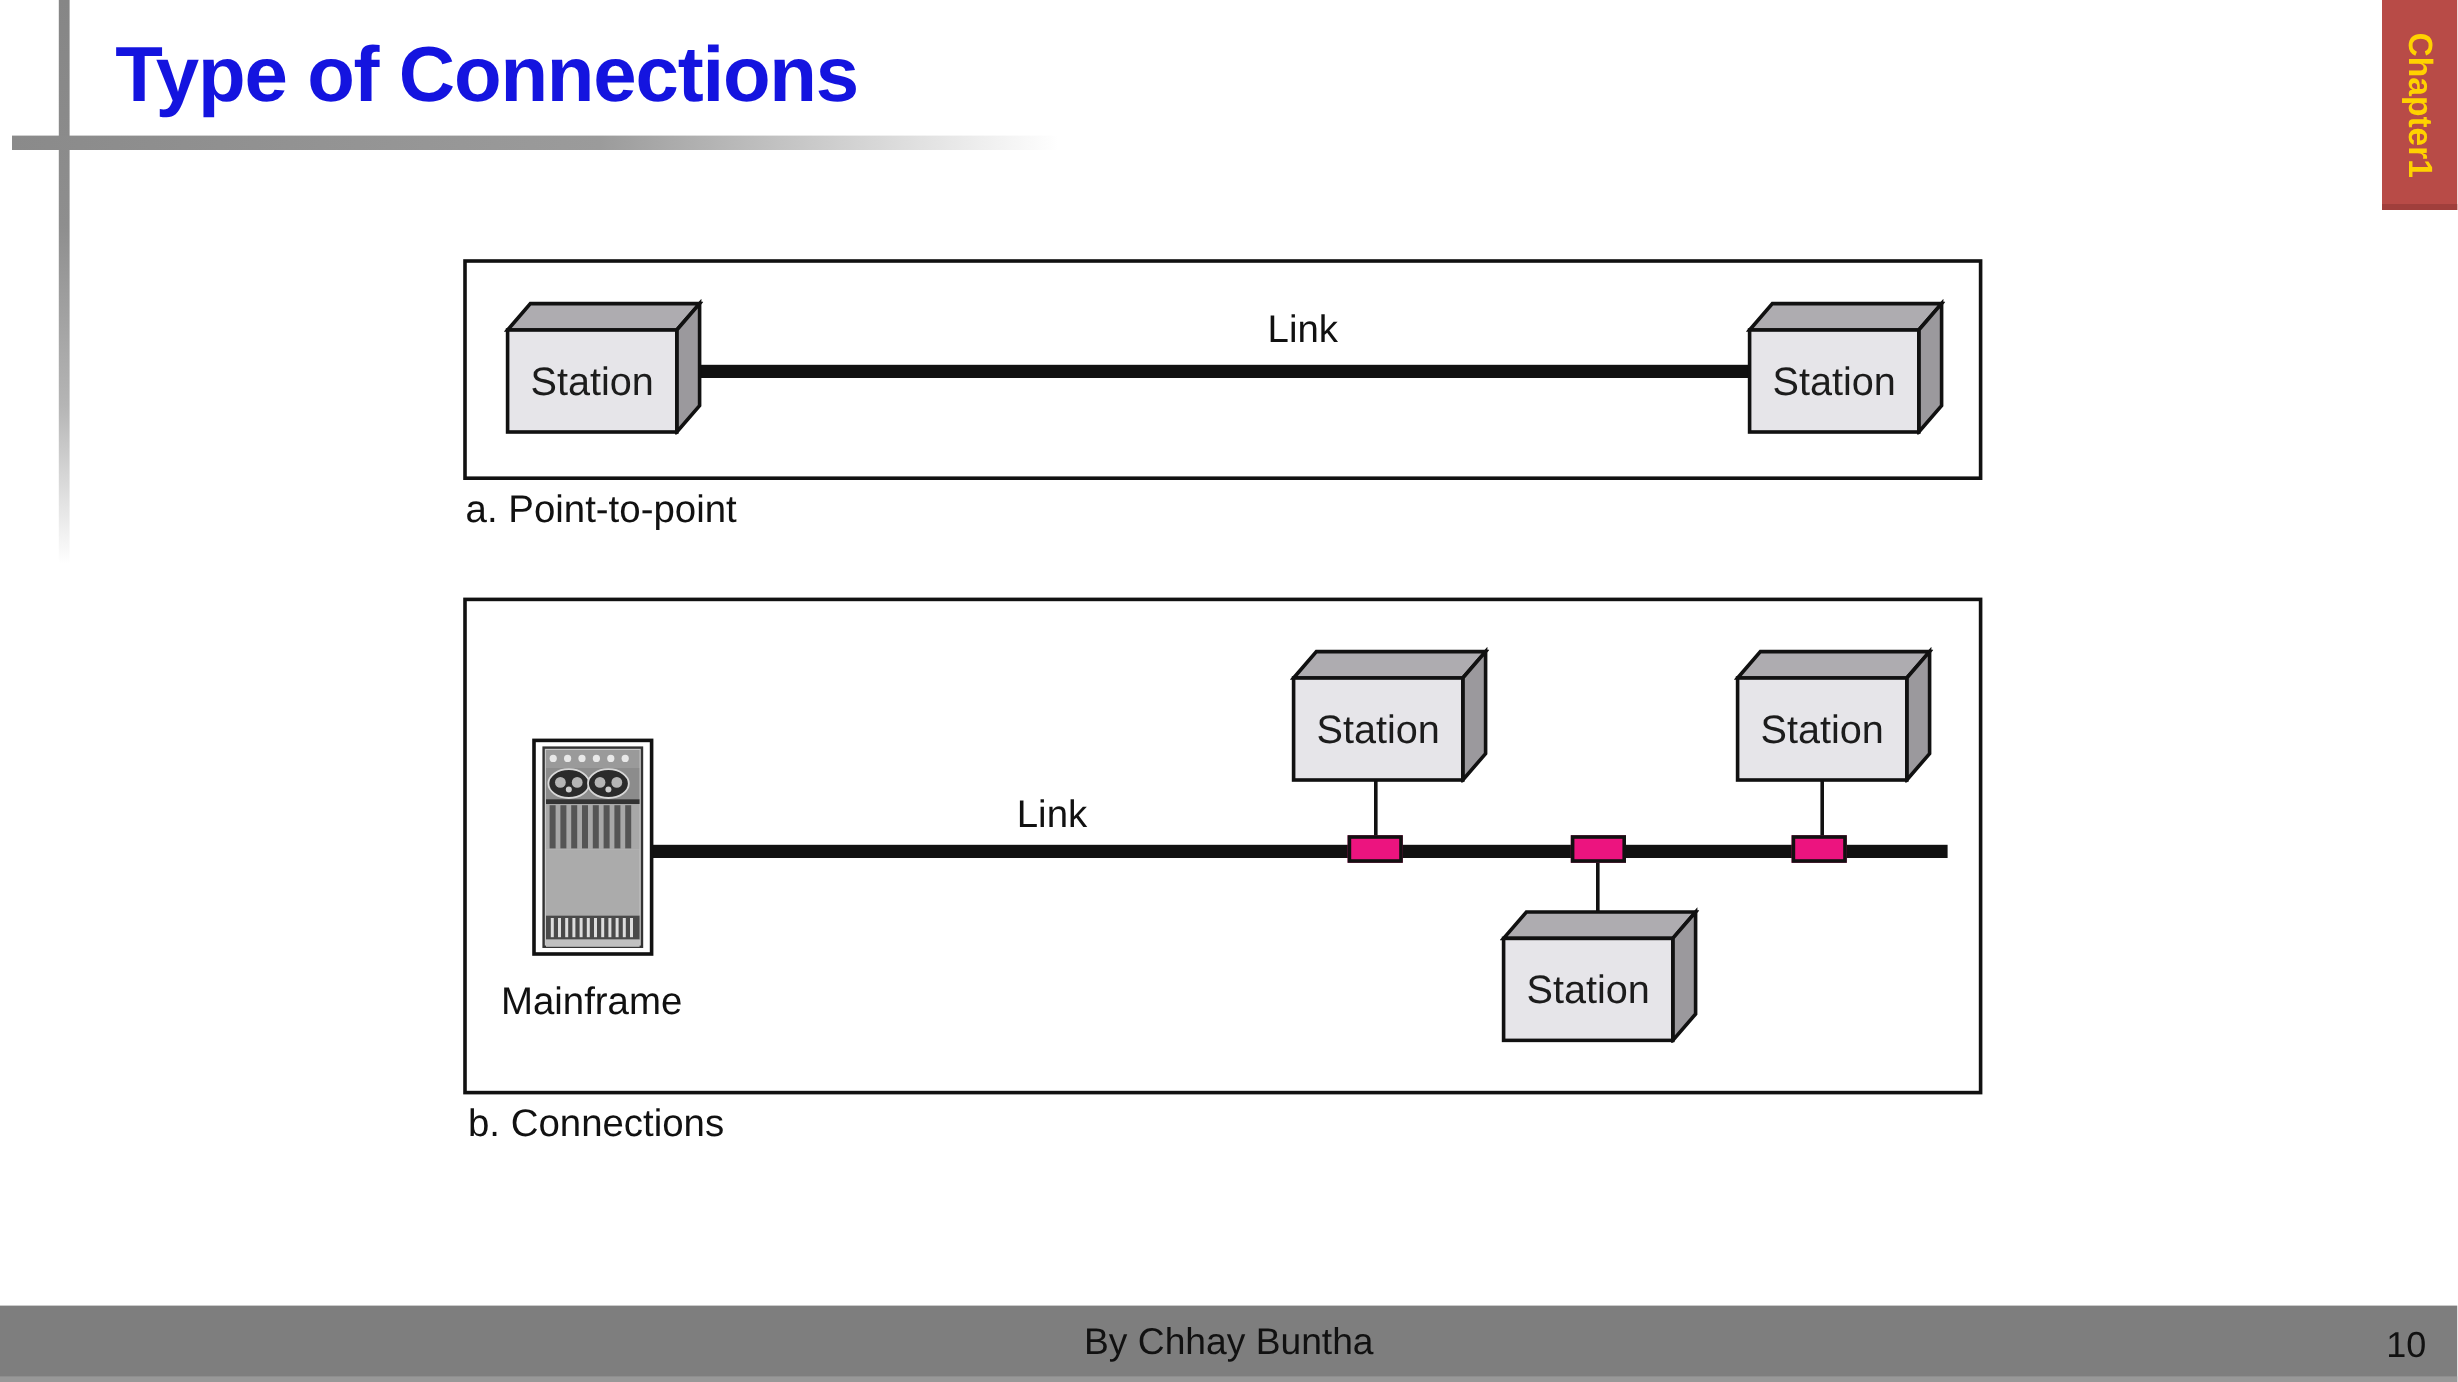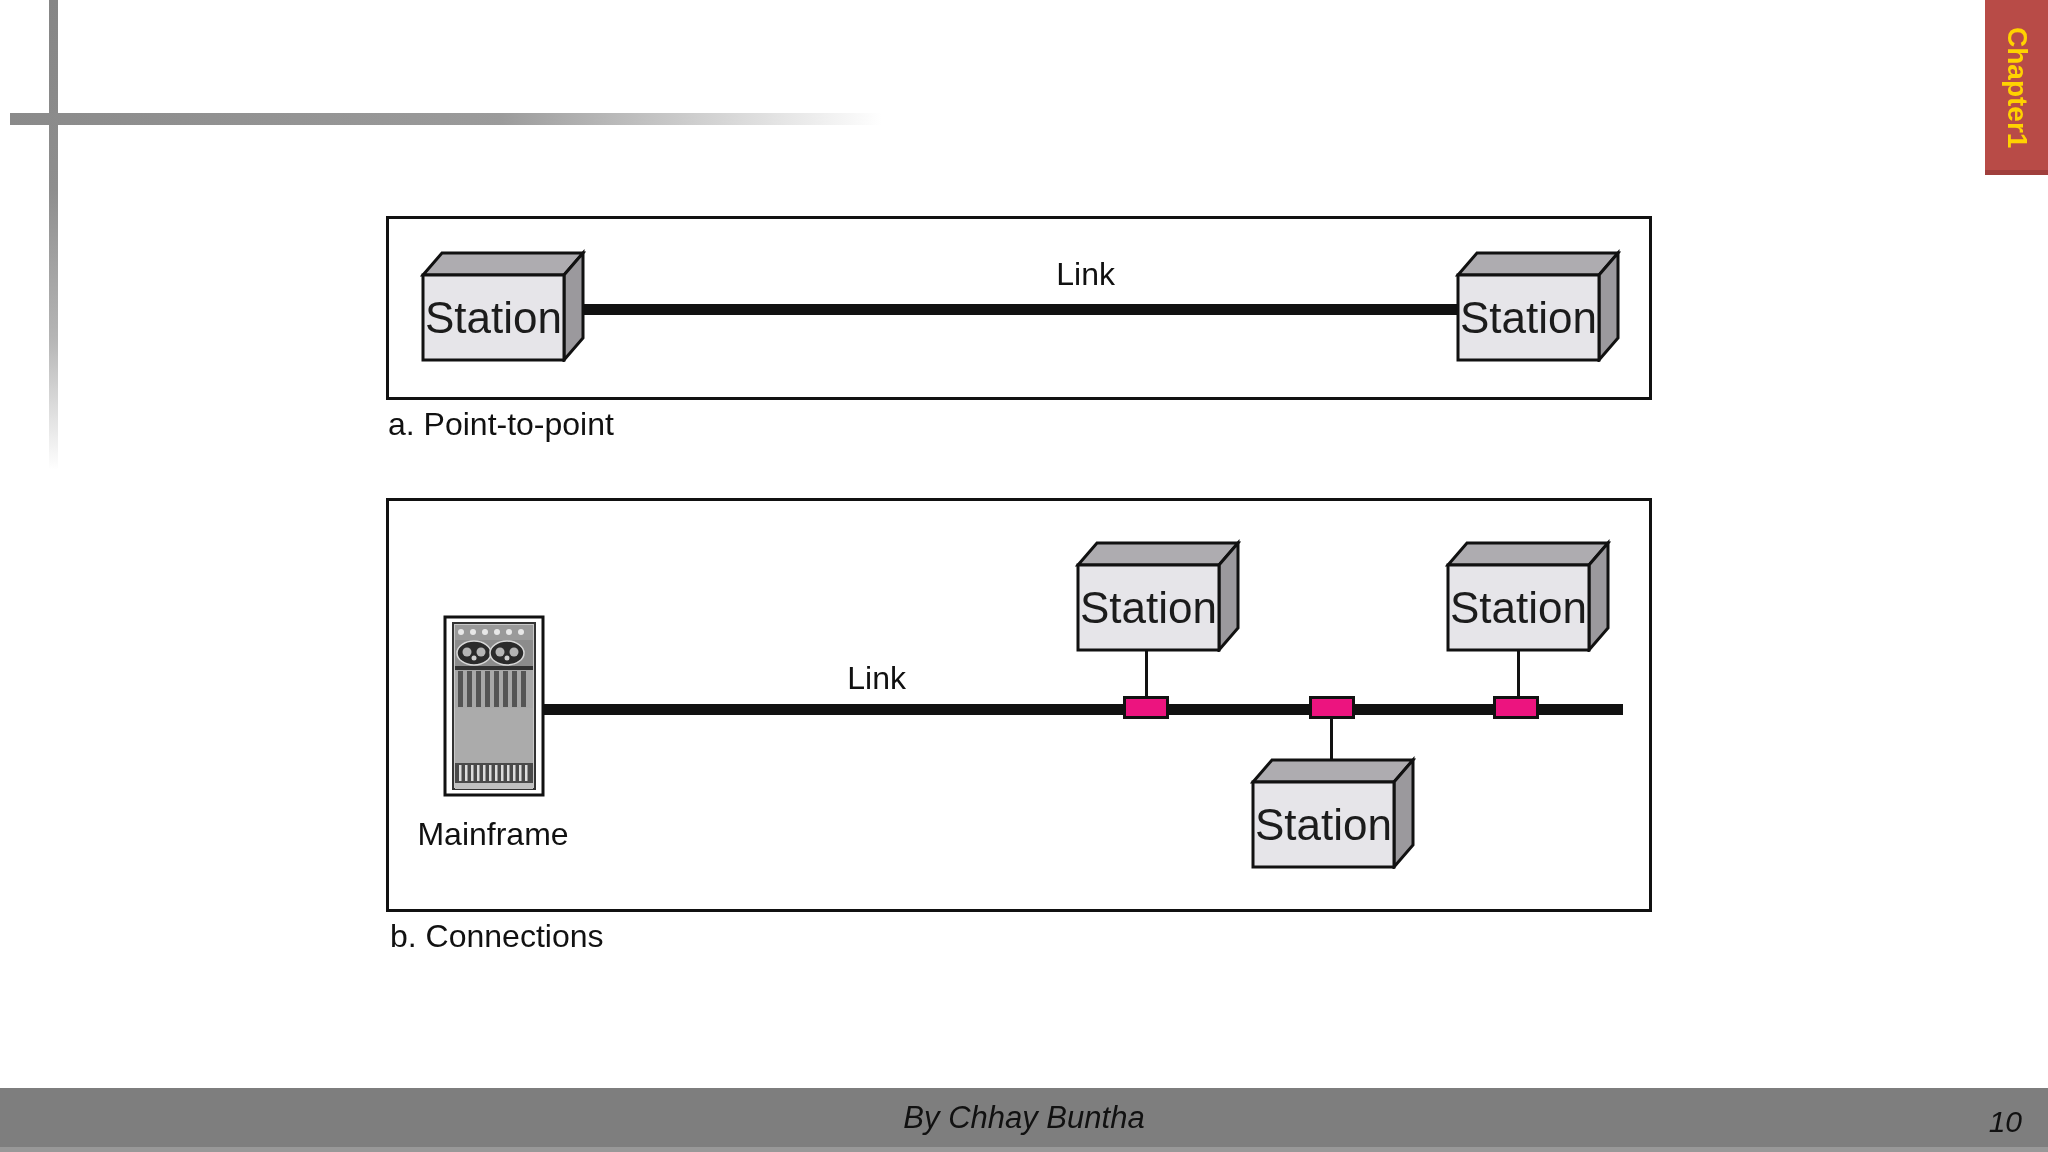--- a/index.html
+++ b/index.html
@@ -27,51 +27,52 @@
   .caption-a{left:388px;top:406px;}
   .caption-b{left:390px;top:918px;}
   .link-label{position:absolute;width:160px;text-align:right;font-size:32px;color:#111;}
   .link-label-a{left:955px;top:256px;}
   .link-label-b{left:746px;top:660px;}
   .link-line{position:absolute;background:#111;}
   .link-line-a{left:555px;top:304px;width:910px;height:11px;}
   .link-line-b{left:543px;top:704px;width:1080px;height:11px;}
   .station{position:absolute;width:166px;height:117px;}
   .station-label{position:absolute;width:141px;height:85px;display:flex;align-items:center;
-    justify-content:center;font-size:44px;color:#1c1c1c;}
+    justify-content:center;font-size:33px;color:#1c1c1c;}
   .lbl-a1{left:423px;top:275px;}
   .lbl-a2{left:1458px;top:275px;}
   .lbl-b1{left:1078px;top:565px;}
   .lbl-b2{left:1448px;top:565px;}
   .lbl-b3{left:1253px;top:782px;}
   .tap{position:absolute;width:46px;height:23px;background:#EC147F;border:3px solid #111;
     box-sizing:border-box;top:696px;}
   .tap-1{left:1123px;} .tap-2{left:1309px;} .tap-3{left:1493px;}
   .connector{position:absolute;width:3px;background:#111;}
   .conn-1{left:1145px;top:648px;height:50px;}
   .conn-2{left:1330px;top:717px;height:56px;}
   .conn-3{left:1517px;top:648px;height:50px;}
   .mainframe{position:absolute;left:443px;top:615px;width:102px;height:182px;}
   .mainframe-label{position:absolute;left:408px;top:816px;width:170px;text-align:center;
     font-size:32px;color:#111;}
   
-  .footer{position:absolute;left:0;top:1088px;width:2048px;height:64px;background:#7E7E7E;font-style:italic;}
+  .footer{position:absolute;left:0;top:1088px;width:2048px;height:64px;background:#7E7E7E;}
   .footer-light-edge{position:absolute;left:0;bottom:0;width:100%;height:5px;background:#989898;}
   .footer-author{position:absolute;left:0;top:12px;width:100%;text-align:center;
     font-size:31px;color:#111;}
   .footer-page{position:absolute;right:26px;top:17px;font-size:30px;color:#111;}
 </style>
 </head>
 <body>
 
 <div class="slide">
 
   <div class="vbar"></div>
   <div class="hbar"></div>
 
+  <div class="title">Type of Connections</div>
 
   <div class="chapter-tab">
     <span>Chapter1</span>
   </div>
 
   <div class="frame frame-a"></div>
 
   <div class="link-line link-line-a"></div>
   <div class="link-label link-label-a">Link</div>
 

